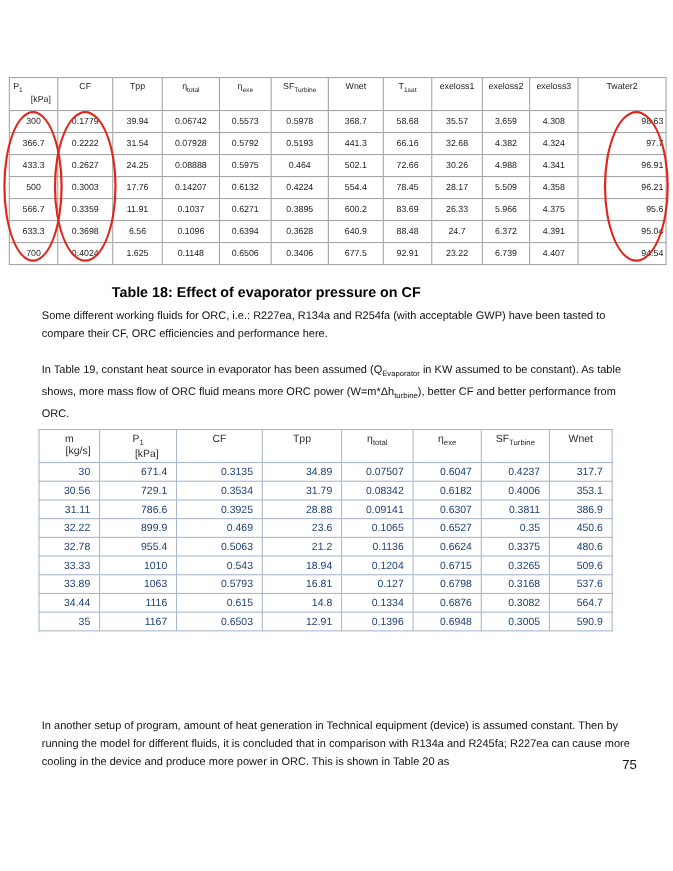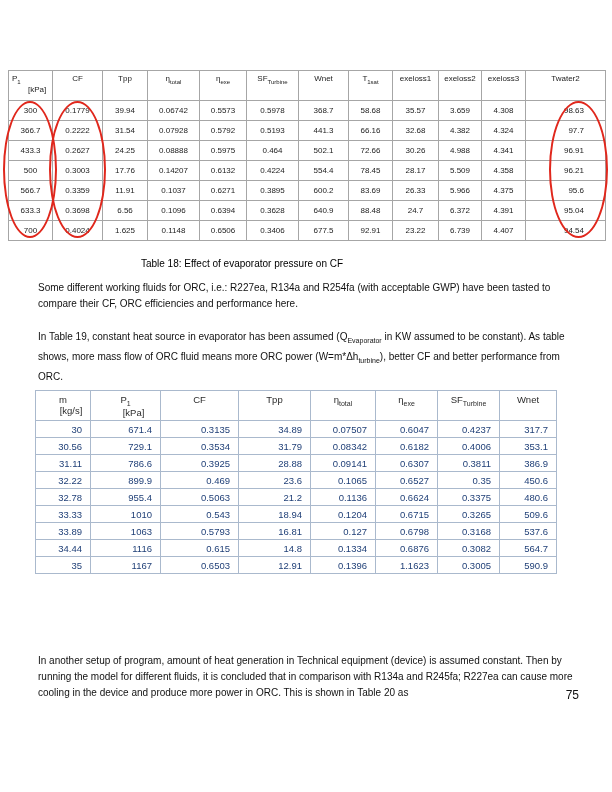--- a/index.html
+++ b/index.html
@@ -12,37 +12,37 @@
 
   
   .t18-wrap { position:absolute; left:8px; top:70px; width:597px; }
   table { border-collapse:collapse; table-layout:fixed; width:100%; }
   .t18 { font-size:8px; color:#1c1c1c; }
   .t18 th, .t18 td { border:1px solid #a6a6a6; overflow:hidden; white-space:nowrap; }
   .t18 thead tr { height:30px; }
   .t18 th { font-weight:normal; text-align:center; vertical-align:top; padding-top:3px; }
   .t18 th:first-child { text-align:left; padding-left:3px; }
   .t18 td { height:20px; text-align:center; vertical-align:middle; padding:0 1px; }
-  .t18 td:last-child { text-align:right; padding-right:21px; }
+  .t18 td:last-child { text-align:right; padding-right:2px; }
   .unit { display:block; font-size:8px;padding-left:16px; }
   sub { font-size:6px; }
 
   
   .ellipse {
     position:absolute; border:2px solid var(--red, #e0271c);
     border-radius:50%; pointer-events:none;
   }
   .e-p1 { left:-5px; top:31px; width:54px; height:137px; }
   .e-cf { left:41px; top:31px; width:57px; height:137px; }
   .e-tw { left:541px; top:31px; width:59px; height:137px; }
 
   
   .caption {
     position:absolute; left:0; width:484px; text-align:center;
-    font-size:10px; font-weight:normal; color:#000;
+    font-size:13px; font-weight:bold; color:#000;
   }
   .c18 { top:258px; }
   .c19 { top:606px; }
 
   
   .body {
     position:absolute; left:38px; width:545px;
     font-size:10px; line-height:16px; color:#111; text-align:left;
   }
   .body sub { font-size:7px; }
@@ -316,21 +316,21 @@
             <td>0.6876</td>
             <td>0.3082</td>
             <td>564.7</td>
           </tr>
           <tr>
             <td>35</td>
             <td>1167</td>
             <td>0.6503</td>
             <td>12.91</td>
             <td>0.1396</td>
-            <td>1.1623</td>
+            <td>0.6948</td>
             <td>0.3005</td>
             <td>590.9</td>
           </tr>
         </tbody>
     </table>
   </div>
 
 
   <p class="body p3">In another setup of program, amount of heat generation in Technical equipment (device) is assumed constant. Then by running the model for different fluids, it is concluded that in comparison with R134a and R245fa; R227ea can cause more cooling in the device and produce more power in ORC. This is shown in Table 20 as</p>
 

